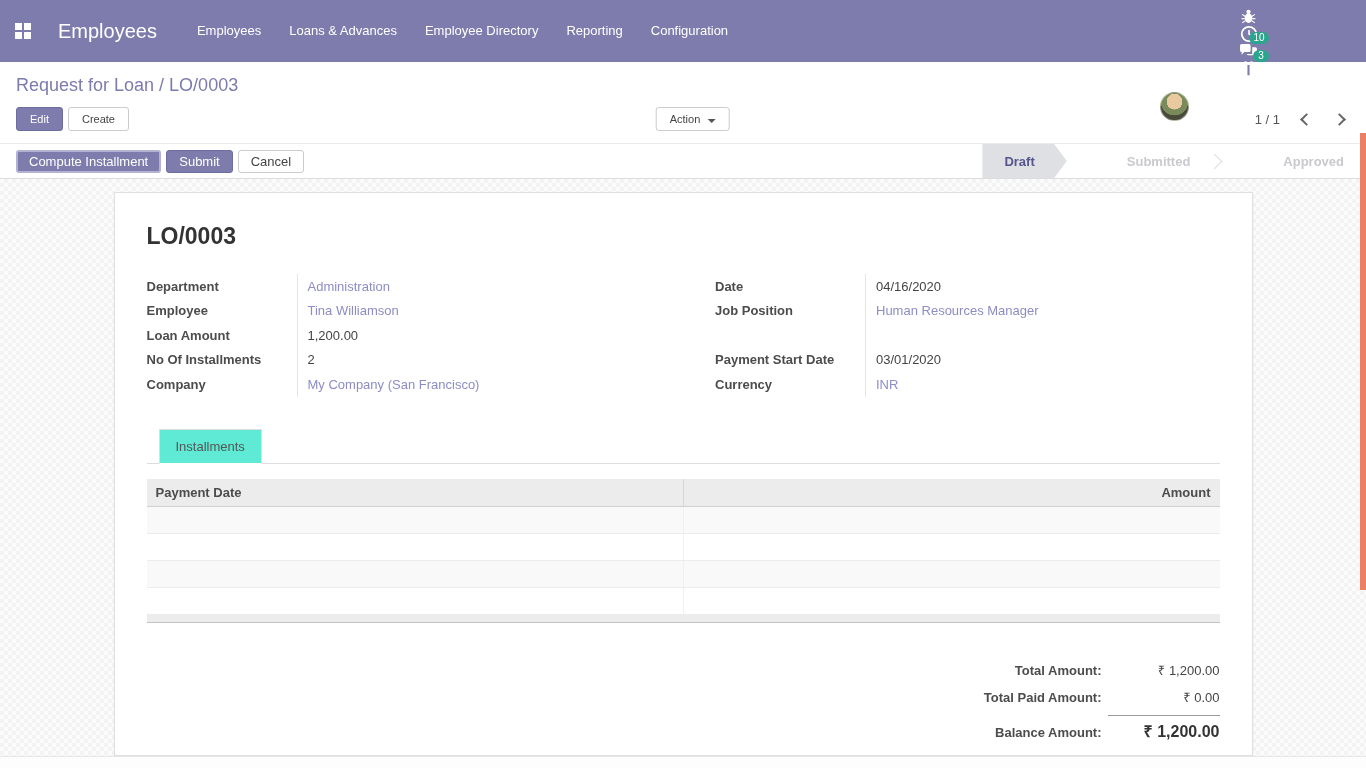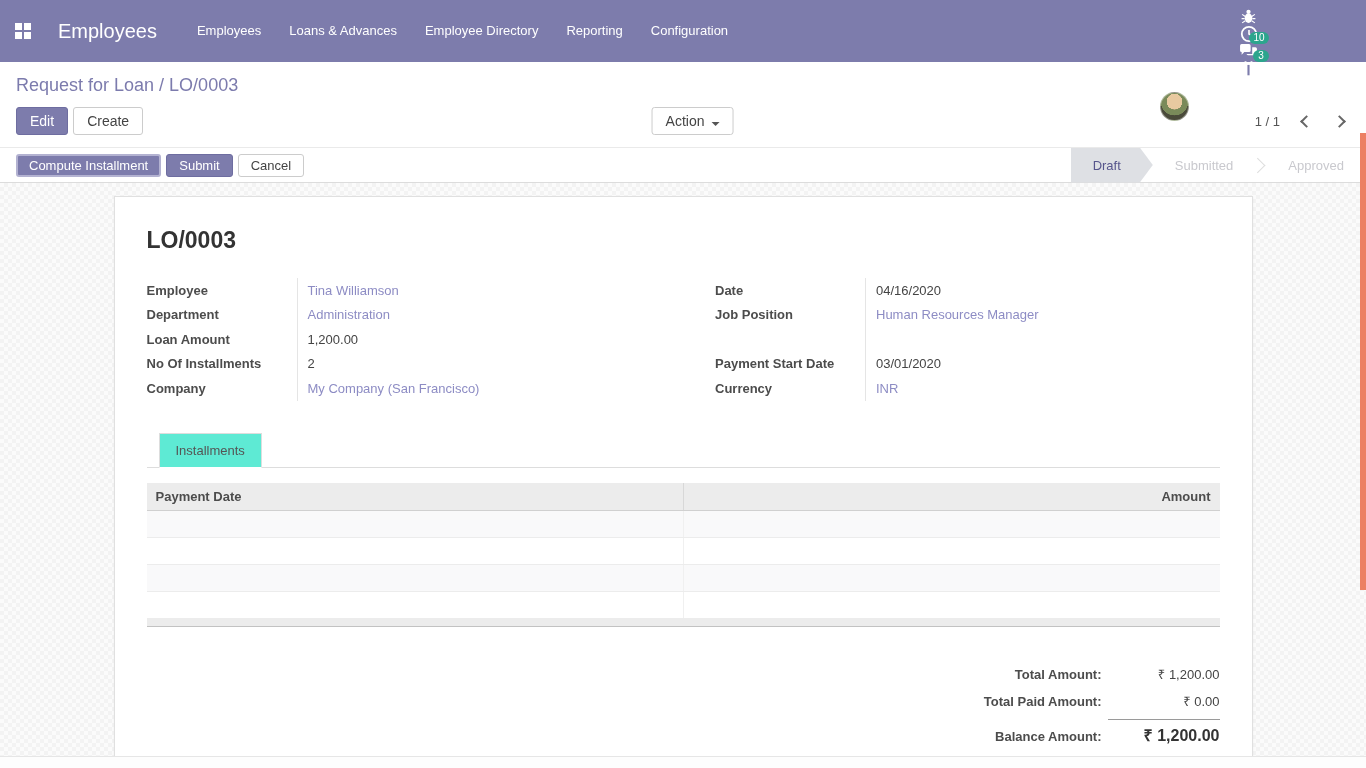--- a/index.html
+++ b/index.html
@@ -22,40 +22,40 @@
   .company-menu, .user-menu { display: flex; align-items: center; font-size: 13px; padding: 0 12px; height: 46px; cursor: pointer; white-space: nowrap; }
   .caret { width: 0; height: 0; border-left: 4px solid transparent; border-right: 4px solid transparent; border-top: 4px solid rgba(255,255,255,0.85); margin-left: 7px; }
   .avatar { width: 29px; height: 29px; border-radius: 50%; margin-right: 8px; overflow: hidden;
             background: radial-gradient(circle at 50% 32%, #e8c9a0 0 34%, #7a8a5a 35% 60%, #4a4a3a 61% 100%); border: 1px solid rgba(255,255,255,0.4); }
 
   
   .control-panel { background: #fff; padding: 13px 16px 0 16px; }
   .breadcrumb { color: #7c7bad; font-size: 18px; margin-bottom: 11px; }
   .breadcrumb span { cursor: pointer; }
   .cp-row { display: flex; align-items: center; position: relative; padding-bottom: 12px; }
-  .btn { font-size: 14px; padding: 5px 13px; border-radius: 3px; border: 1px solid transparent; cursor: pointer; font-family: "Liberation Sans", sans-serif; }
+  .btn { font-size: 11px; padding: 5px 13px; border-radius: 3px; border: 1px solid transparent; cursor: pointer; font-family: "Liberation Sans", sans-serif; }
   .btn-primary { background: #7d7cac; border-color: #6e6da0; color: #fff; }
   .btn-default { background: #fff; border-color: #ccc; color: #444; }
   .cp-row .btn { margin-right: 5px; }
   .action-dd { position: absolute; left: 50%; transform: translateX(-50%); display: flex; align-items: center; padding-left: 24px; }
   .action-dd .dd-caret { width: 0; height: 0; border-left: 4px solid transparent; border-right: 4px solid transparent; border-top: 4px solid #555; margin-left: 7px; display: inline-block; }
   .pager { margin-left: auto; display: flex; align-items: center; color: #555; font-size: 13px; }
   .pager-count { margin-right: 22px; cursor: pointer; }
   .chev { width: 9px; height: 9px; border-top: 2px solid #666; border-left: 2px solid #666; cursor: pointer; }
   .chev-left { transform: rotate(-45deg); margin-right: 24px; }
   .chev-right { transform: rotate(135deg); margin-right: 6px; }
 
   
   .statusbar { background: #fff; border-top: 1px solid #eaeaea; border-bottom: 1px solid #dcdcdc; height: 36px; display: flex; align-items: center; padding-left: 16px; }
   .sb-btn { margin-right: 5px; padding: 3px 12px; font-size: 13px; border-radius: 3px; cursor: pointer; font-family: "Liberation Sans", sans-serif; }
   .sb-primary { background: #7d7cac; color: #fff; border: 1px solid #6e6da0; }
   .sb-focus { border: 2px solid #b3b2d1; padding: 2px 11px; }
   .sb-default { background: #fff; color: #444; border: 1px solid #ccc; }
   .stages { margin-left: auto; display: flex; align-items: stretch; height: 35px; }
-  .stage { display: flex; align-items: center; padding: 0 22px; font-size: 13px; font-weight: normal; color: #c9c9ce; cursor: pointer; position: relative; }
+  .stage { display: flex; align-items: center; padding: 0 22px; font-size: 13px; font-weight: bold; color: #c9c9ce; cursor: pointer; position: relative; margin-left: 38px; }
   .stage.active { background: #dee0e4; color: #56558c; padding-right: 32px; clip-path: polygon(0 0, calc(100% - 13px) 0, 100% 50%, calc(100% - 13px) 100%, 0 100%); }
   .stage-sep { align-self: center; width: 11px; height: 11px; border-top: 1px solid #ddd; border-right: 1px solid #ddd; transform: rotate(45deg) translate(-2px,2px); }
 
   
   .content { height: 599px; position: relative;
     background-color: #fbfbfb;
     background-image: linear-gradient(45deg, #f3f3f3 25%, transparent 25%, transparent 75%, #f3f3f3 75%),
                       linear-gradient(45deg, #f3f3f3 25%, transparent 25%, transparent 75%, #f3f3f3 75%);
     background-size: 8px 8px; background-position: 0 0, 4px 4px; }
   .sheet { width: 1139px; height: 564px; margin: 0 auto; position: relative; top: 13px; background: #fff; border: 1px solid #e0e0e0; box-shadow: 0 1px 2px rgba(0,0,0,0.06); padding: 30px 32px; }
@@ -185,29 +185,29 @@
   </div>
 </div>
 
 <div class="content">
   <div class="sheet">
     <div class="sheet-title">LO/0003</div>
 
     <div class="groups">
       <div class="group">
         <div class="field-row">
+          <div class="field-label">Department</div>
+          <div class="field-value">
+              <span class="link">Administration</span>
+            </div>
+        </div>
+        <div class="field-row">
           <div class="field-label">Employee</div>
           <div class="field-value">
               <span class="link">Tina Williamson</span>
-            </div>
-        </div>
-        <div class="field-row">
-          <div class="field-label">Department</div>
-          <div class="field-value">
-              <span class="link">Administration</span>
             </div>
         </div>
         <div class="field-row">
           <div class="field-label">Loan Amount</div>
           <div class="field-value">
               <span>1,200.00</span>
             </div>
         </div>
         <div class="field-row">
           <div class="field-label">No Of Installments</div>

